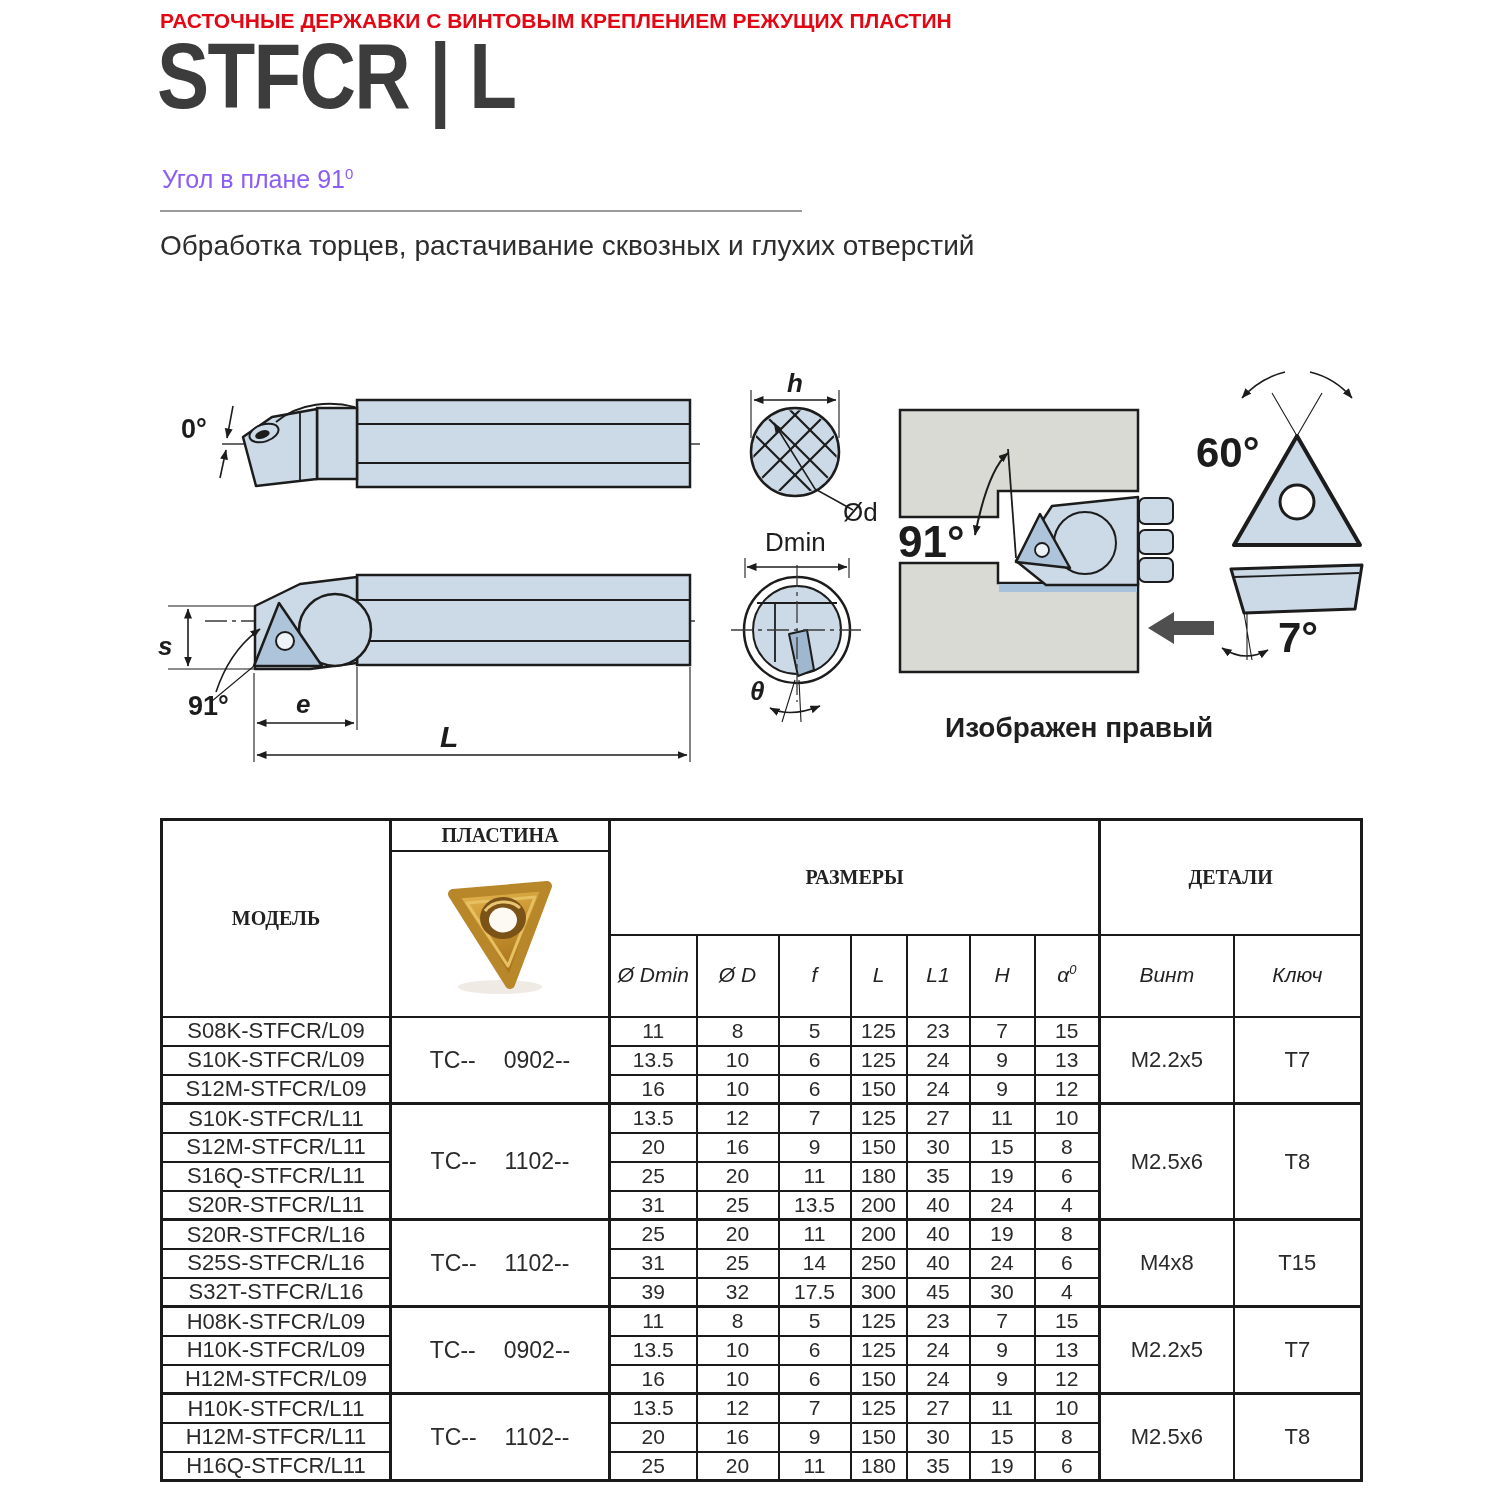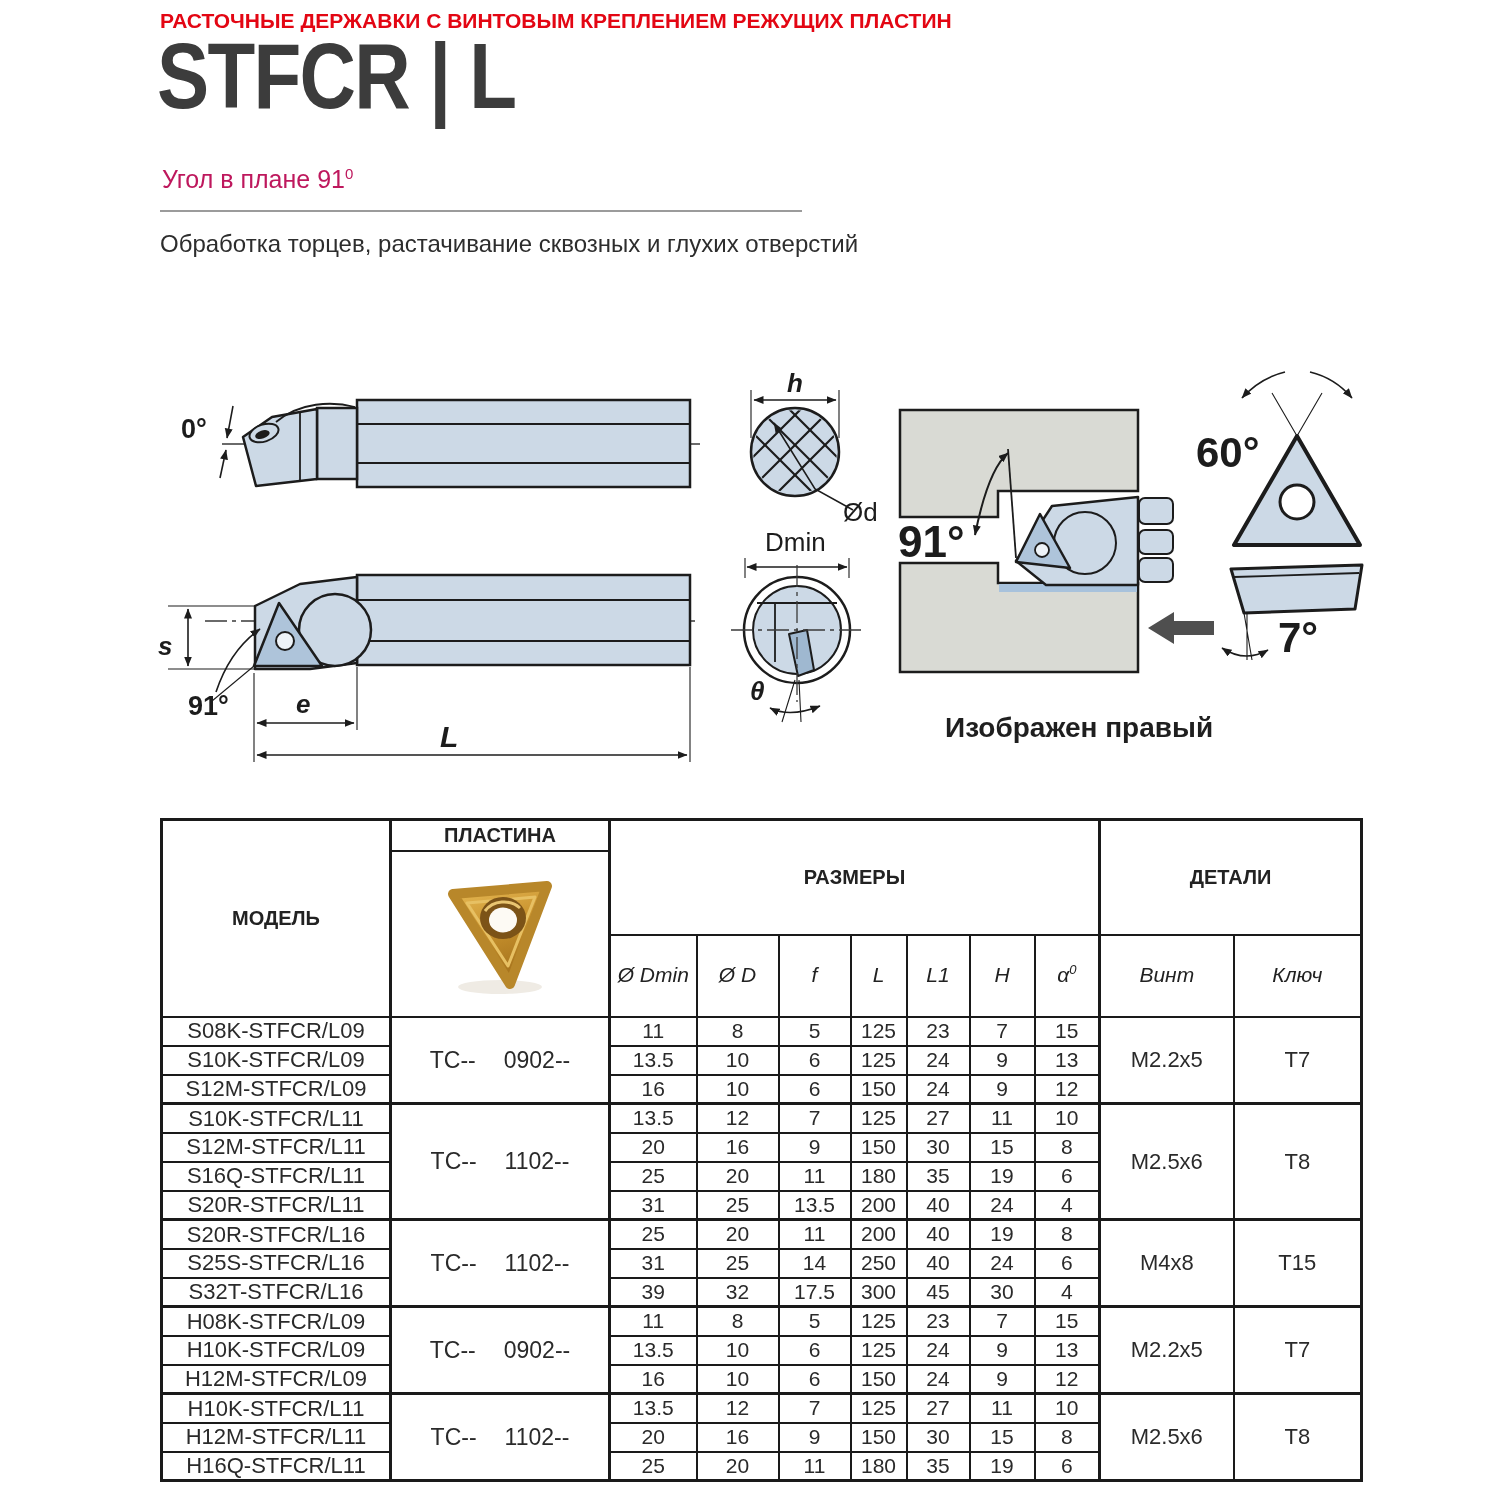--- a/index.html
+++ b/index.html
@@ -3,24 +3,24 @@
 <meta charset="utf-8">
 <style>
   html,body{margin:0;padding:0;background:#fff;}
   body{width:1500px;height:1500px;position:relative;font-family:"Liberation Sans",sans-serif;color:#222;overflow:hidden;}
 
   .abs{position:absolute;}
 
   .kicker{left:160px;top:9px;font-size:21px;font-weight:700;color:#e30613;letter-spacing:0;white-space:nowrap;}
   .title{left:157px;top:30px;font-size:92px;font-weight:700;color:#3c3c3c;line-height:1;letter-spacing:-2px;
          transform:scaleX(0.85);transform-origin:left top;white-space:nowrap;}
-  .subtitle{left:162px;top:165px;font-size:25px;color:#be185d;}
+  .subtitle{left:162px;top:165px;font-size:25px;color:#8b5cf6;}
   .subtitle sup{font-size:15px;}
   .divider{left:160px;top:210px;width:642px;border-top:2px solid #9b9b9b;height:0;}
-  .description{left:160px;top:230px;font-size:24px;color:#2d2d2d;white-space:nowrap;}
+  .description{left:160px;top:230px;font-size:28px;color:#2d2d2d;white-space:nowrap;}
   .caption{left:945px;top:712px;font-size:28px;font-weight:700;color:#1f1f1f;white-space:nowrap;}
 
   
   .drawings{left:150px;top:360px;}
   .fillb{fill:#ccd9e6;stroke:#1c1c1c;stroke-width:2.5;}
   .fillb2{fill:#aec4da;stroke:#1c1c1c;stroke-width:2.5;stroke-linejoin:round;}
   .gray{fill:#d9dad4;stroke:#1c1c1c;stroke-width:2.5;}
   .ln{stroke:#1c1c1c;stroke-width:1.8;fill:none;}
   .cl{stroke:#3a3a3a;stroke-width:1.3;stroke-dasharray:22 5 4 5;fill:none;}
   .dim{stroke:#1c1c1c;stroke-width:1.6;fill:none;}
@@ -31,21 +31,21 @@
   .t-ang{font-size:27px;font-weight:600;}
   .t-big{font-size:44px;font-weight:700;}
 
   
   .tablewrap{left:160px;top:818px;}
   table.spec{border-collapse:collapse;table-layout:fixed;width:1200px;background:#fff;}
   table.spec th,table.spec td{border:2px solid #1a1a1a;padding:0;vertical-align:middle;text-align:center;line-height:1.15;}
   table.spec{border:3px solid #1a1a1a;}
   tr.hr1{height:31px;} tr.hr2{height:84px;} tr.hr3{height:82px;font-style:italic;}
   tbody.specbody tr{height:29px;}
-  th.grp{font-size:20px;font-weight:700;color:#222;}
+  th.grp{font-size:20px;font-weight:700;color:#222;font-family:Liberation Serif, serif;}
   th.sub{font-size:21px;font-weight:400;color:#222;}
   th.sub sup{font-size:13px;}
   .bR3{border-right-width:3px !important;}
   tr.gstart td{border-top-width:3px !important;}
   td.model-cell{text-align:left;padding-left:18px;font-size:22px;color:#2a2a2a;margin-top:36px;}
   td.num{font-size:21px;color:#2a2a2a;}
   td.plate-cell{font-size:23px;color:#2a2a2a;margin-left:17px;}
   td.plate-cell .pwrap{display:inline-flex;gap:28px;}
   td.det{font-size:22px;color:#2a2a2a;}
   .imgcell{vertical-align:middle;text-align:center;}

